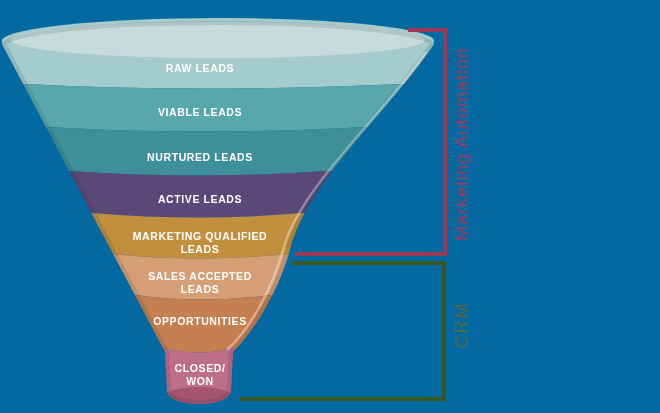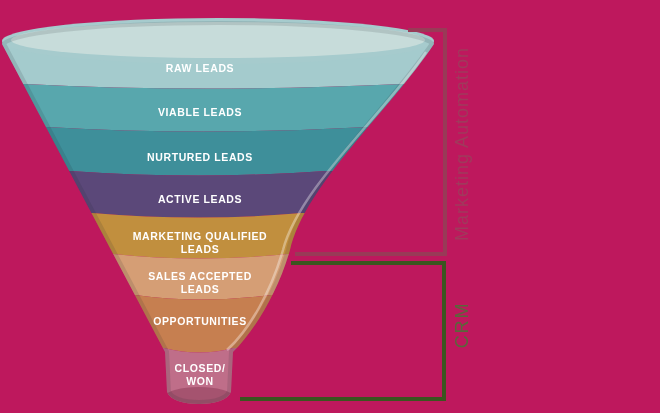--- a/index.html
+++ b/index.html
@@ -1,20 +1,20 @@
 <!DOCTYPE html>
 <html><head>
 <meta charset="utf-8">
 <style>
   html, body { margin: 0; padding: 0; background: #ffffff; }
   .page {
     position: relative;
     width: 660px;
     height: 413px;
-    background: #be185d;
+    background: #0369a1;
     font-family: "Liberation Sans", sans-serif;
     overflow: hidden;
   }
   svg { display: block; }
   .stage-label {
     font-family: "Liberation Sans", sans-serif;
     font-weight: bold;
     font-size: 10.5px;
     letter-spacing: 0.6px;
     text-anchor: middle;

